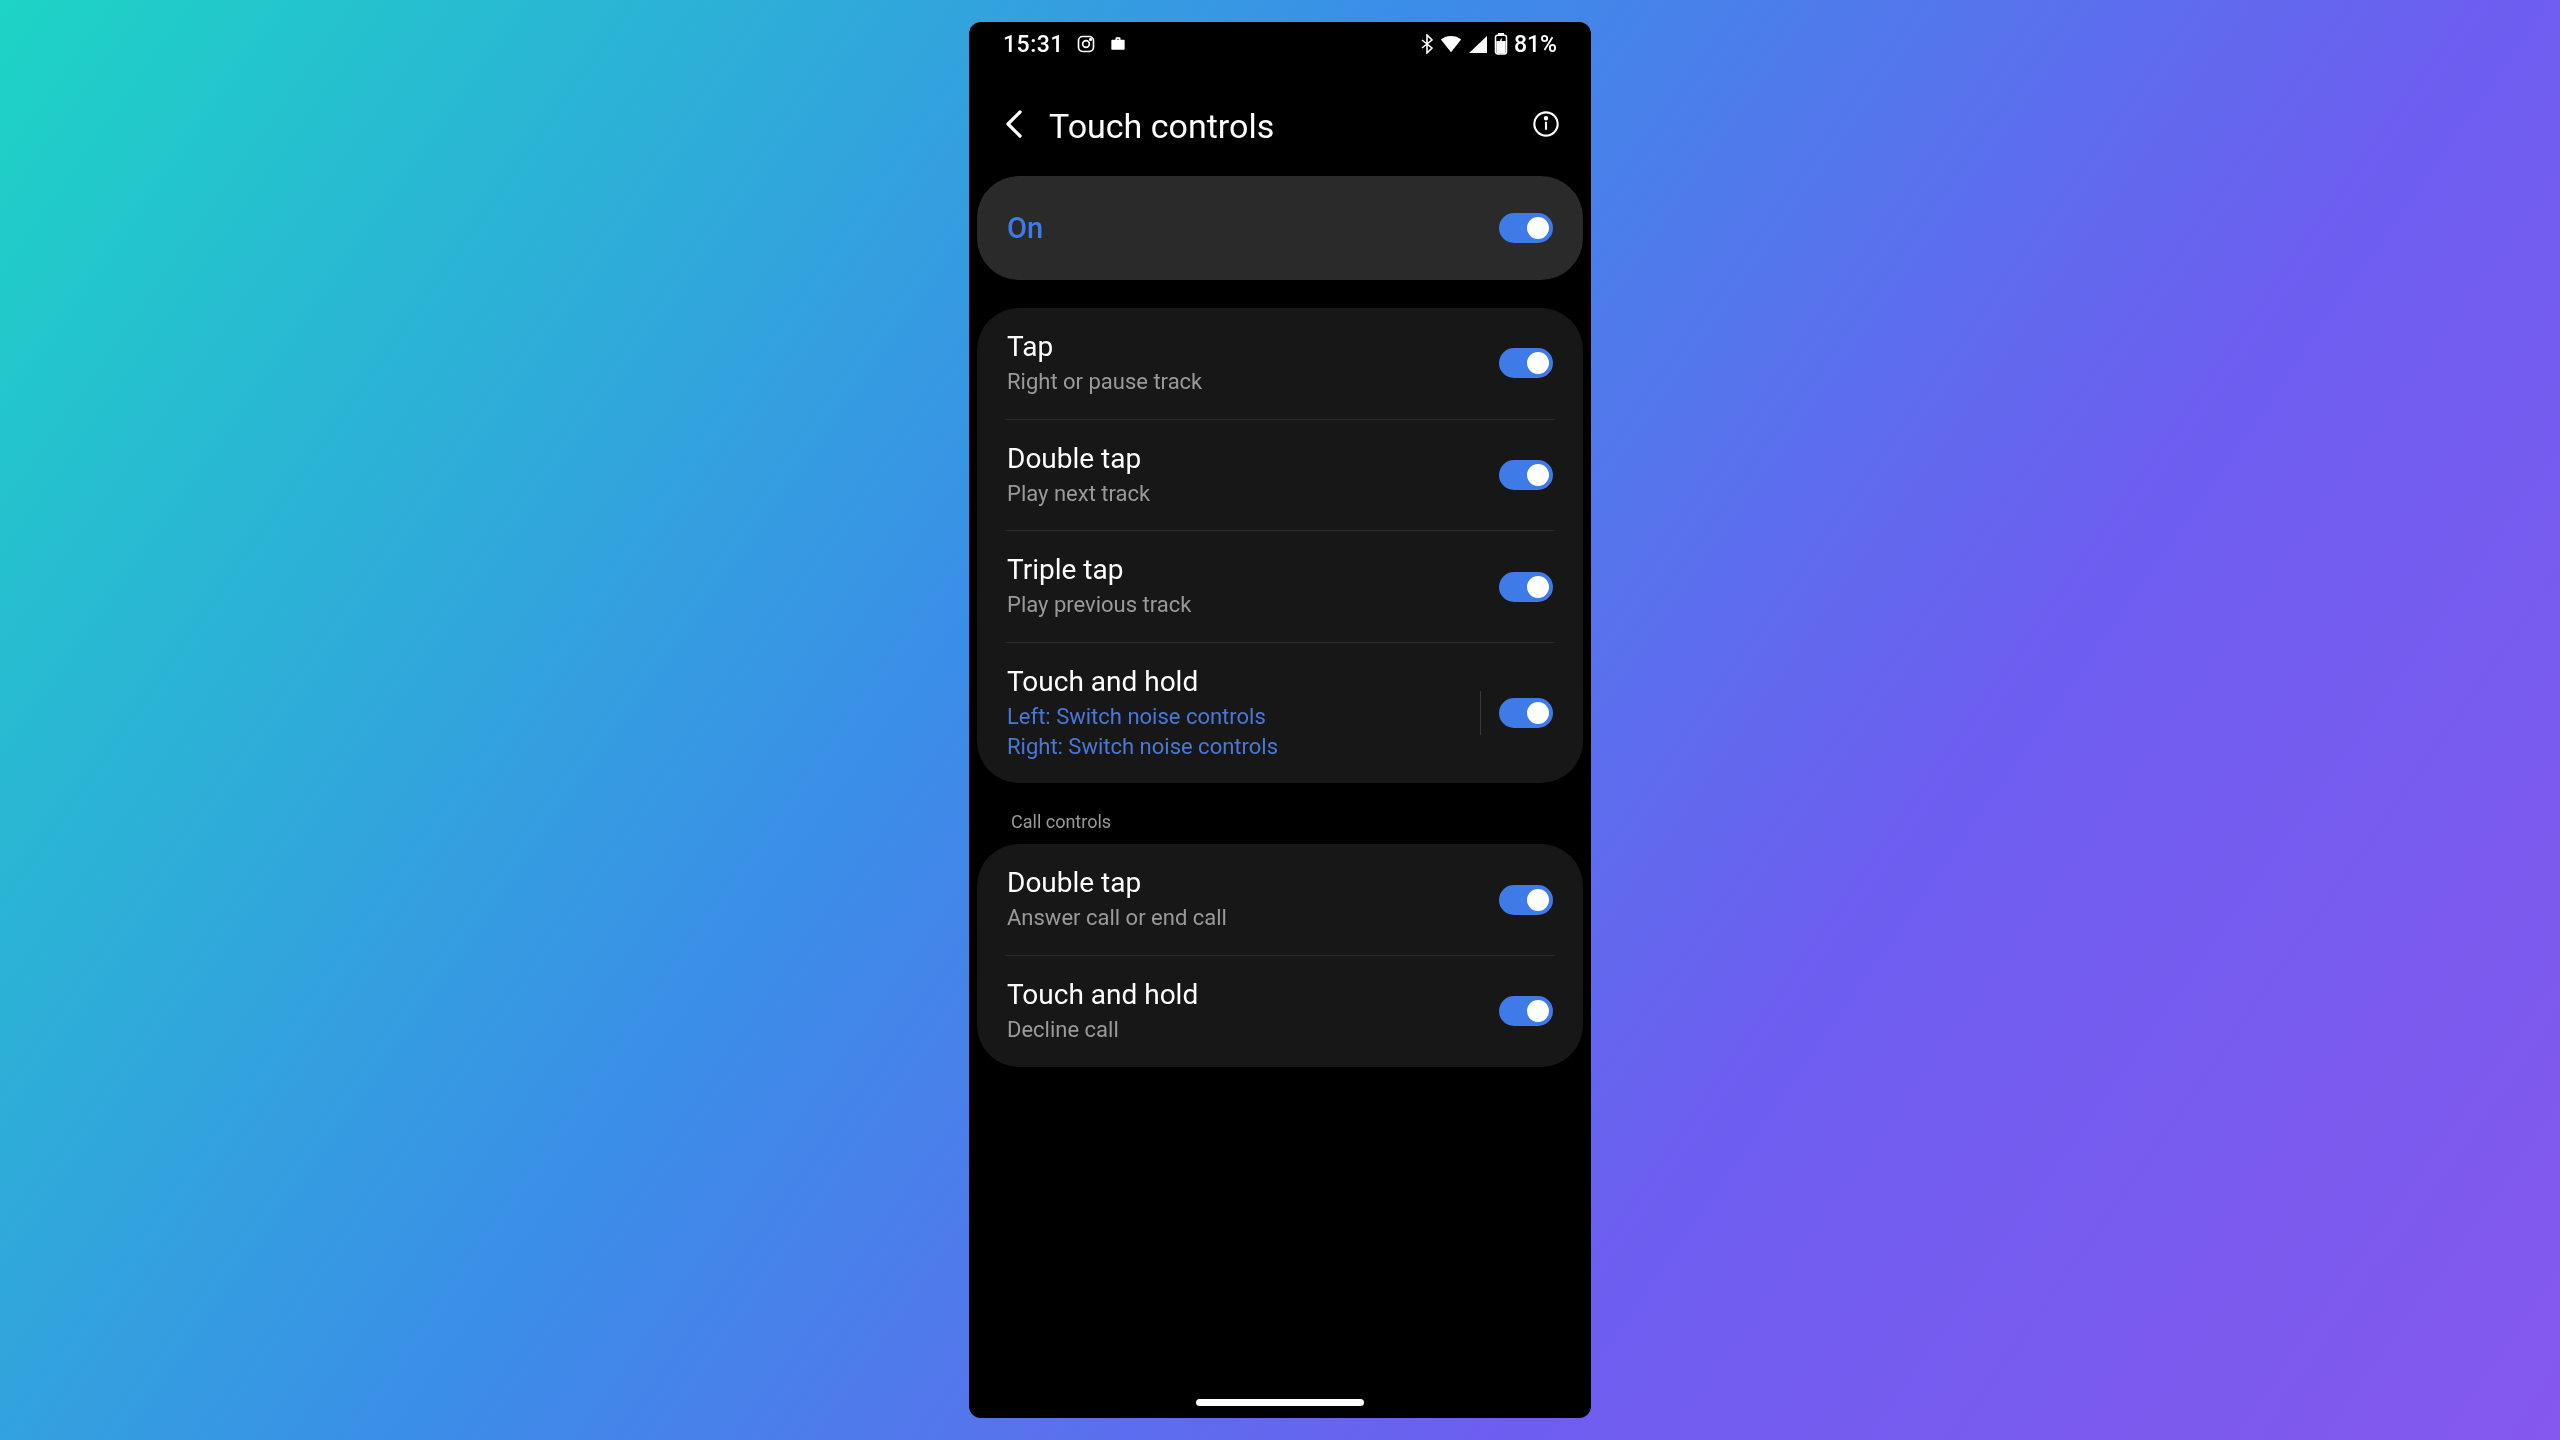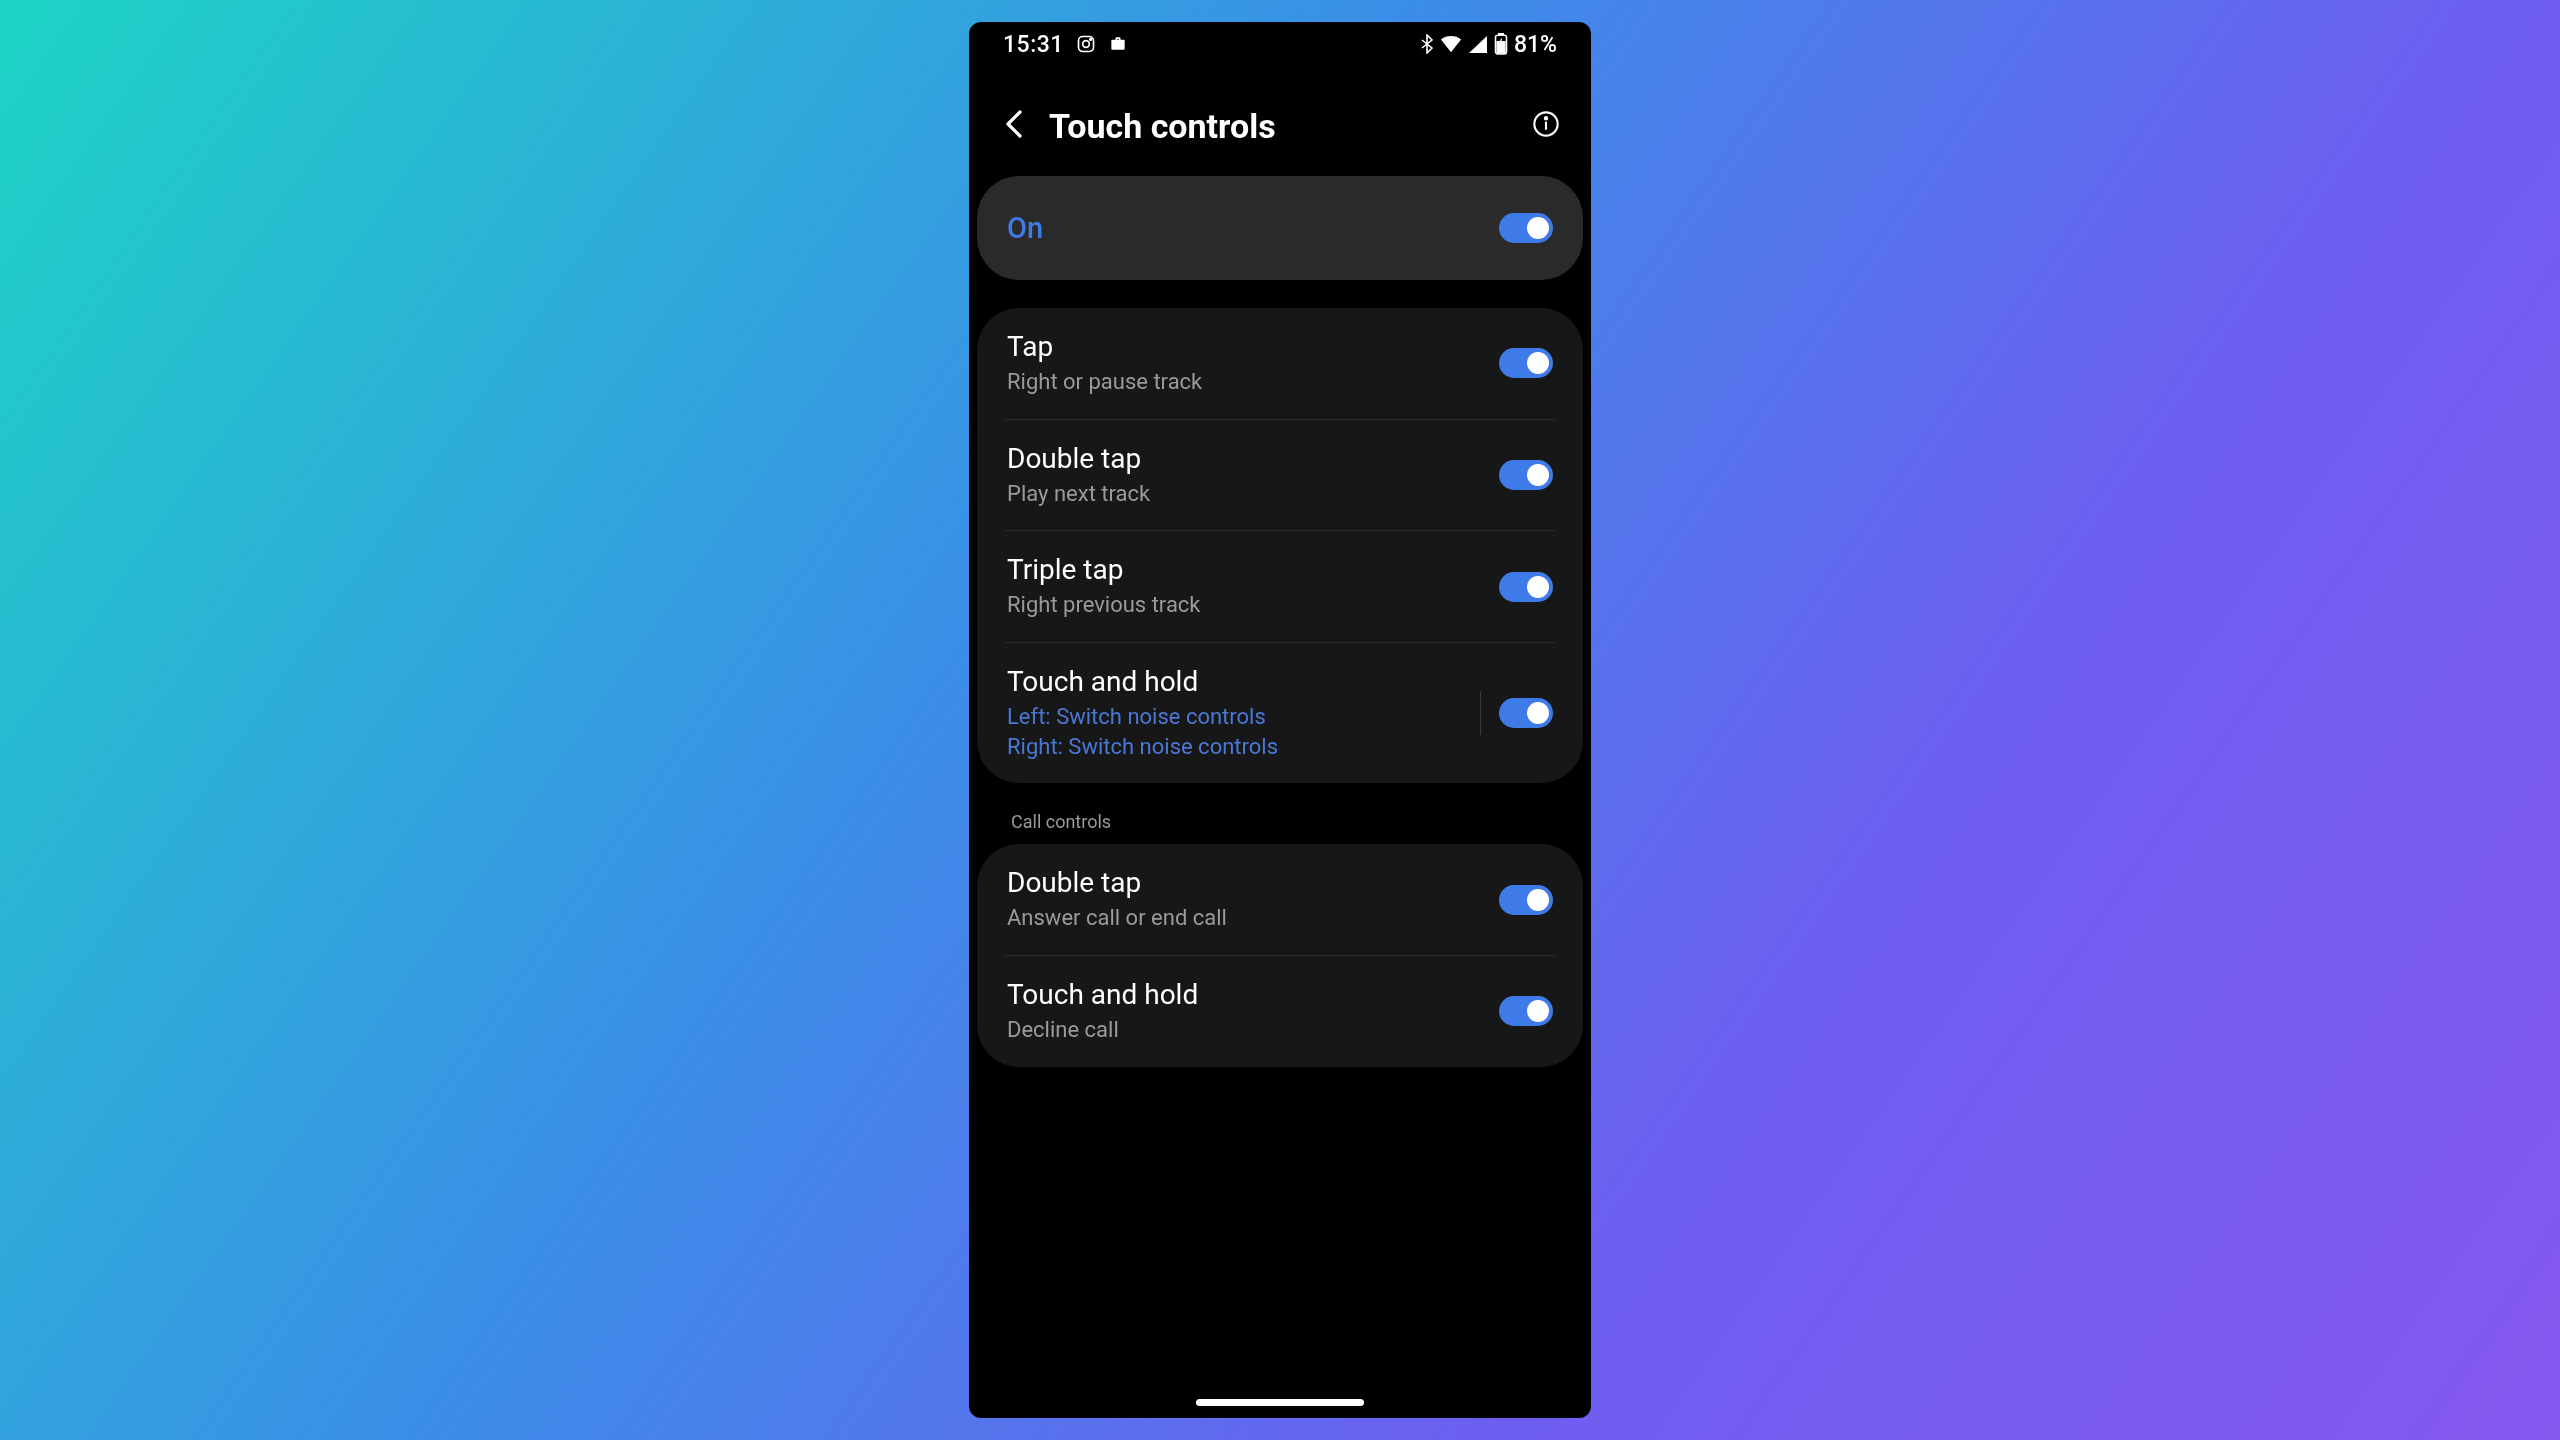--- a/index.html
+++ b/index.html
@@ -39,21 +39,21 @@
   .app-bar {
     display: flex;
     align-items: center;
     padding: 40px 30px 30px 30px;
     gap: 20px;
   }
   .back-btn {
     width: 30px; height: 30px;
     display: flex; align-items: center; justify-content: center;
   }
-  .page-title { font-size: 34px; font-weight: 700; flex: 1; }
+  .page-title { font-size: 34px; font-weight: 400; flex: 1; }
   .info-btn { width: 30px; height: 30px; display:flex; align-items:center; justify-content:center; }
   .content { padding: 0 8px; }
   .card {
     background: #171717;
     border-radius: 42px;
     margin-bottom: 28px;
     overflow: hidden;
   }
   .master-card {
     background: #2a2a2a;
@@ -198,21 +198,21 @@
       <div class="row">
         <div class="row-text">
           <div class="row-title">Double tap</div>
           <div class="row-sub">Play next track</div>
         </div>
         <div class="toggle"></div>
       </div>
       <div class="row">
         <div class="row-text">
           <div class="row-title">Triple tap</div>
-          <div class="row-sub">Right previous track</div>
+          <div class="row-sub">Play previous track</div>
         </div>
         <div class="toggle"></div>
       </div>
       <div class="row">
         <div class="row-text">
           <div class="row-title">Touch and hold</div>
           <div class="row-sub-link">Left: Switch noise controls</div>
           <div class="row-sub-link">Right: Switch noise controls</div>
         </div>
         <div class="toggle-wrap">

